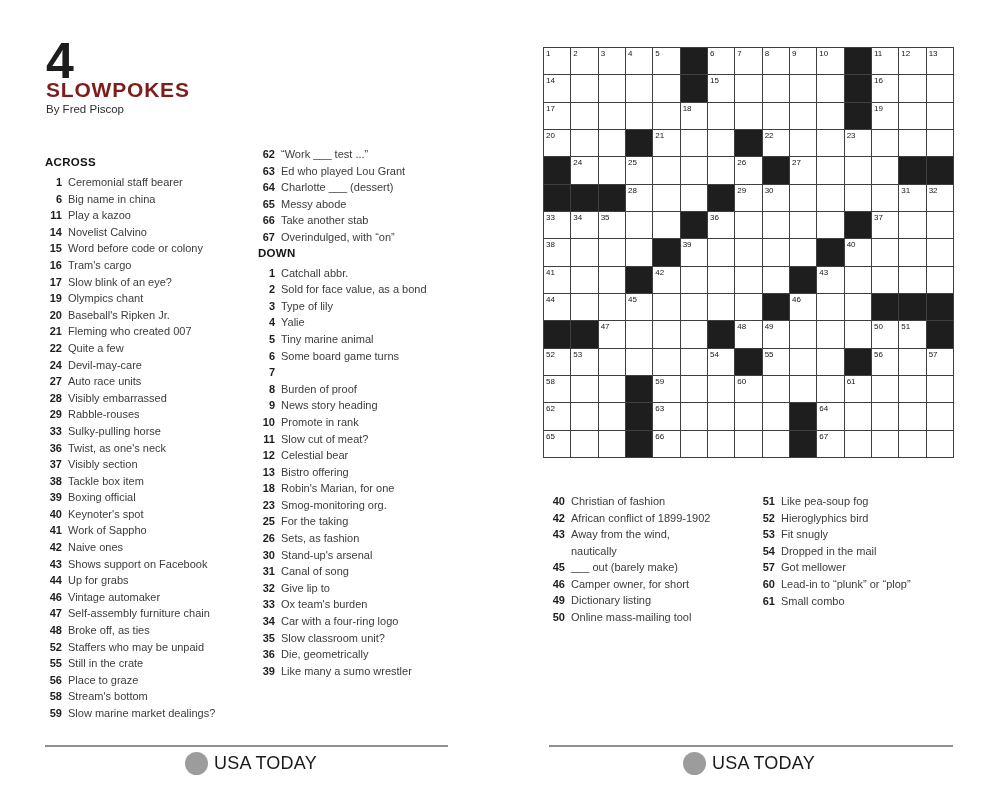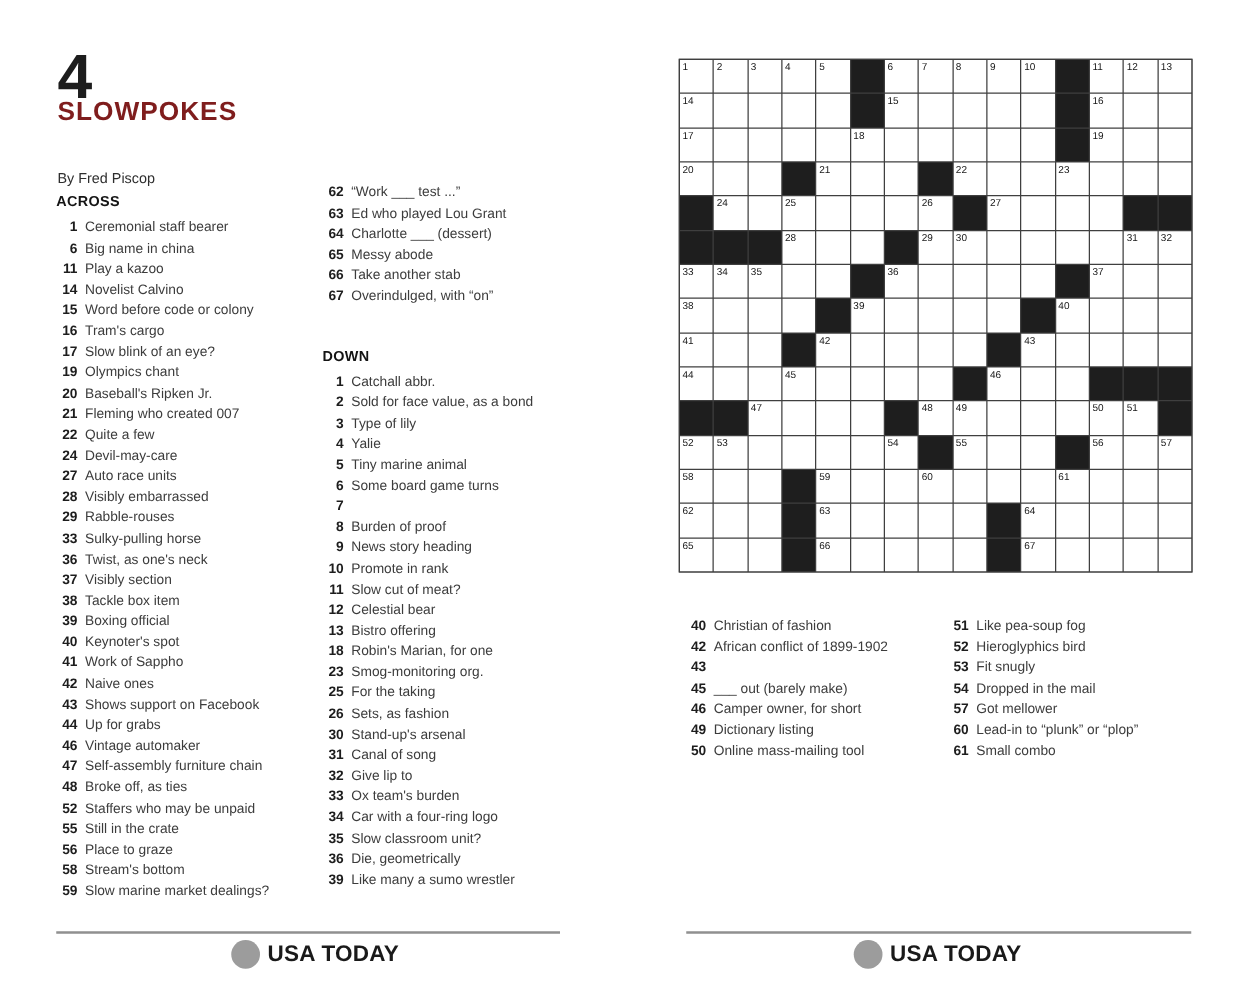--- a/index.html
+++ b/index.html
@@ -5,25 +5,25 @@
   html,body { margin:0; padding:0; }
   body {
     width:1000px; height:800px; position:relative;
     background:#ffffff; overflow:hidden;
     font-family:"Liberation Sans", sans-serif;
     -webkit-font-smoothing:antialiased;
   }
   
   .pnum   { position:absolute; left:46px; top:37px; font-size:50px; line-height:48px; font-weight:800; color:#1d1d1d; }
   .ptitle { position:absolute; left:46px; top:79px;  font-size:21px; line-height:22px; font-weight:700; letter-spacing:0.8px; color:#7f1d1d; }
-  .byline { position:absolute; left:46px; top:103px; font-size:11.5px; color:#2e2e2e;margin-top:34px; }
+  .byline { position:absolute; left:46px; top:103px; font-size:11.5px; color:#2e2e2e; }
   
   .col  { position:absolute; }
   .sec  { font-weight:700; font-size:11.5px; letter-spacing:0.3px; color:#141414; margin-bottom:6px; }
-  .sec.down { margin-top:34px; }
+  .sec.down { margin-top:1px; }
   .clue { display:flex; min-height:16.6px; line-height:16.55px; align-items:flex-start; }
   .cnum { flex:none; width:17px; text-align:right; font-weight:700; font-size:11px; color:#1d1d1d; }
   .ctext{ margin-left:6px; font-size:11px; color:#3c3c3c; white-space:pre; }
   
   .grid {
     position:absolute; left:543px; top:47px;
     width:409px; height:409px;
     display:grid; grid-template-columns:repeat(15,1fr); grid-auto-rows:1fr;
     gap:1px; background:#3f3f3f; border:1px solid #3f3f3f;
   }
@@ -34,21 +34,21 @@
     font-size:8px; line-height:9px; color:#161616;
   }
   
   .rule { position:absolute; top:745px; height:2px; background:#909090; }
   .rule.left  { left:45px;  width:403px; }
   .rule.right { left:549px; width:404px; }
   .logo { position:absolute; top:752px; display:flex; align-items:center; }
   .logo.left  { left:185px; }
   .logo.right { left:683px; }
   .logo .circle { width:23px; height:23px; border-radius:50%; background:#9c9c9c; margin-right:6px; }
-  .logo .brand  { font-size:18px; font-weight:700; letter-spacing:0.2px; color:#1a1a1a;text-align:right; }
+  .logo .brand  { font-size:18px; font-weight:400; letter-spacing:0.2px; color:#1a1a1a;text-align:right; }
 </style>
 </head>
 <body>
 
 <div class="pnum">4</div>
 <div class="ptitle">SLOWPOKES</div>
 <div class="byline">By Fred Piscop</div>
 
 <div class="col" style="left:45px; top:156px; width:213px">
   <div class="sec">ACROSS</div>
@@ -686,20 +686,22 @@
       <div class="clue">
         <span class="cnum">40</span>
         <span class="ctext">Christian of fashion</span>
       </div>
       <div class="clue">
         <span class="cnum">42</span>
         <span class="ctext">African conflict of 1899-1902</span>
       </div>
       <div class="clue">
         <span class="cnum">43</span>
+        <span class="ctext">Away from the wind,
+nautically</span>
       </div>
       <div class="clue">
         <span class="cnum">45</span>
         <span class="ctext">___ out (barely make)</span>
       </div>
       <div class="clue">
         <span class="cnum">46</span>
         <span class="ctext">Camper owner, for short</span>
       </div>
       <div class="clue">

